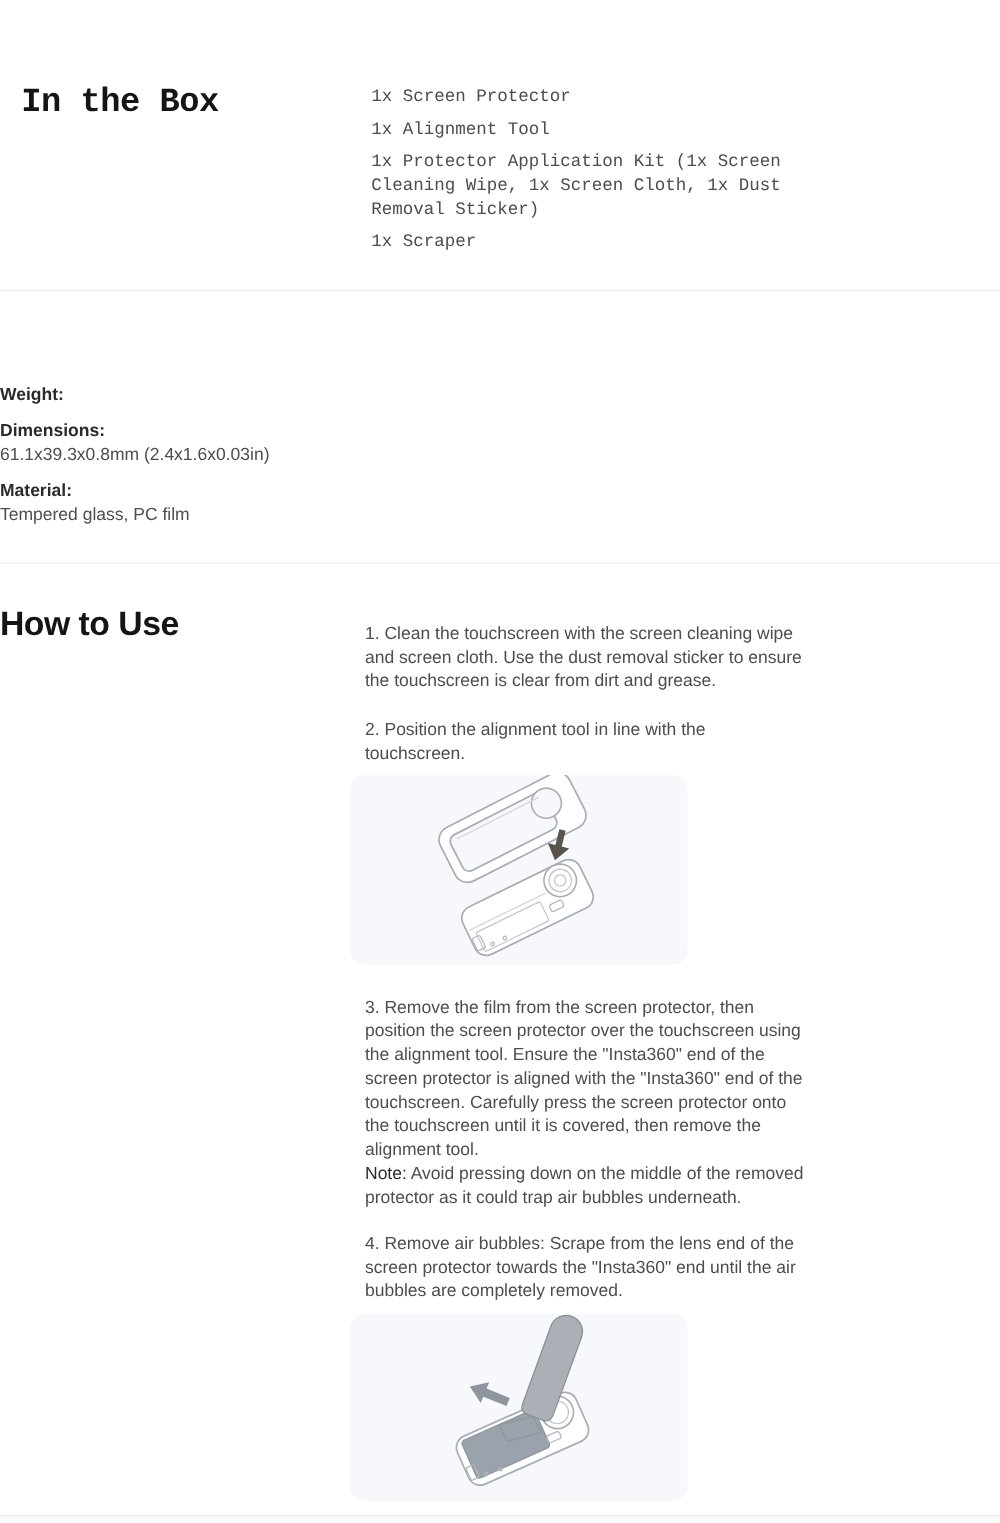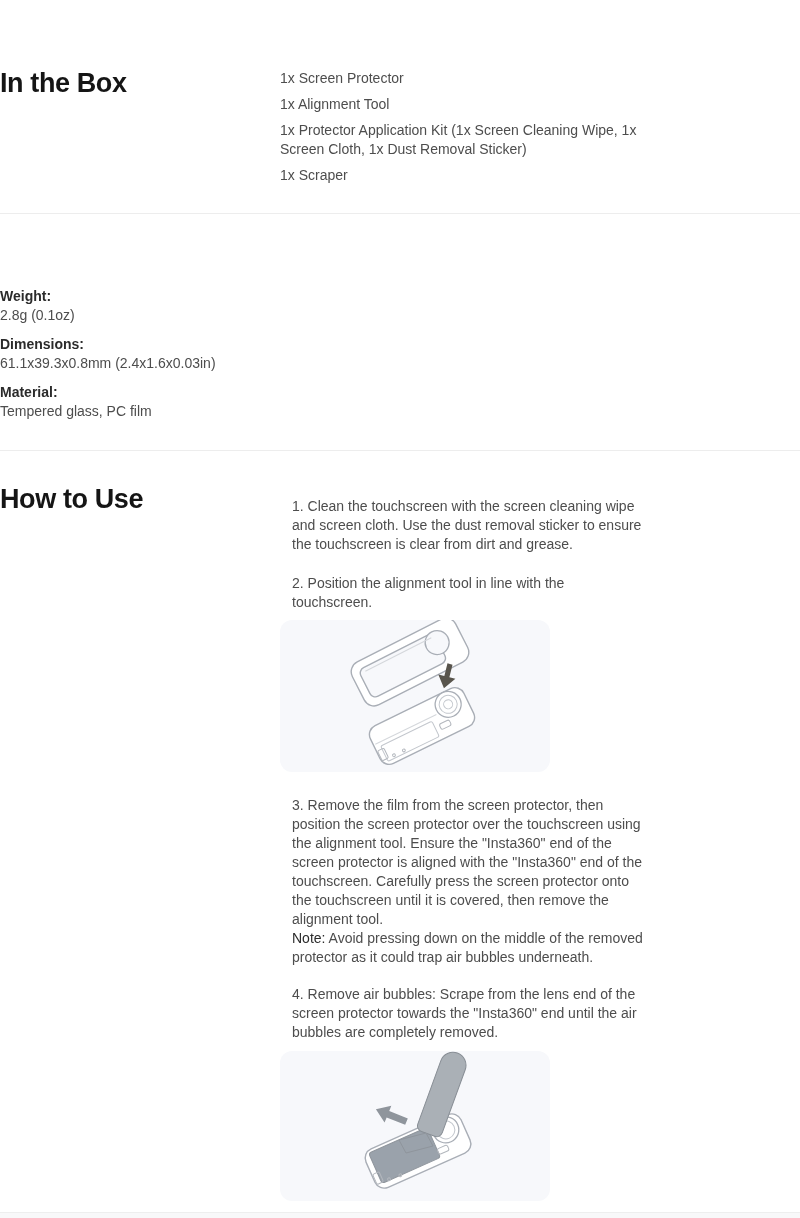--- a/index.html
+++ b/index.html
@@ -9,21 +9,21 @@
   .section { display:flex; align-items:flex-start; }
   .left-col { flex:0 0 280px; width:280px; }
   .right-col { flex:0 0 380px; width:380px; }
 
   h2.sec-heading {
     margin:0; font-size:27px; line-height:28px; font-weight:700;
     color:#151515; letter-spacing:-0.4px;
   }
 
   
-  #sec-box { padding:69px 0 28px 0; }
+  #sec-box { padding:69px 0 28px 17px;font-family:Liberation Mono, monospace; }
   .box-item { font-size:14px; line-height:19px; color:#4d4d4d; margin:0 0 7px 0; }
   .box-item:last-child { margin-bottom:0; }
 
   .divider { height:1px; background:#ededed; width:800px; }
 
   
   #sec-specs { padding:73px 0 19px 0; }
   #sec-specs .sec-heading { margin-top:-4px; }
   .spec-block { margin:0 0 10px 0; }
   .spec-label { font-size:14px; line-height:19px; font-weight:700; color:#2b2b2b; }
@@ -66,21 +66,20 @@
       <p class="box-item">1x Scraper</p>
     </div>
   </div>
 
   <div class="divider"></div>
 
   <div class="section" id="sec-specs">
     <div class="right-col">
       <div class="spec-block">
         <div class="spec-label">Weight:</div>
-        <div class="spec-value">2.8g (0.1oz)</div>
       </div>
       <div class="spec-block">
         <div class="spec-label">Dimensions:</div>
         <div class="spec-value">61.1x39.3x0.8mm (2.4x1.6x0.03in)</div>
       </div>
       <div class="spec-block">
         <div class="spec-label">Material:</div>
         <div class="spec-value">Tempered glass, PC film</div>
       </div>
     </div>

